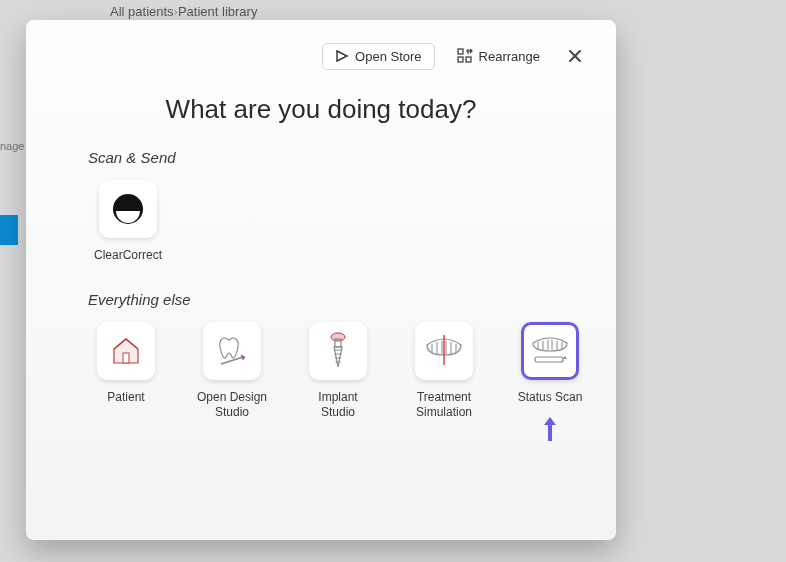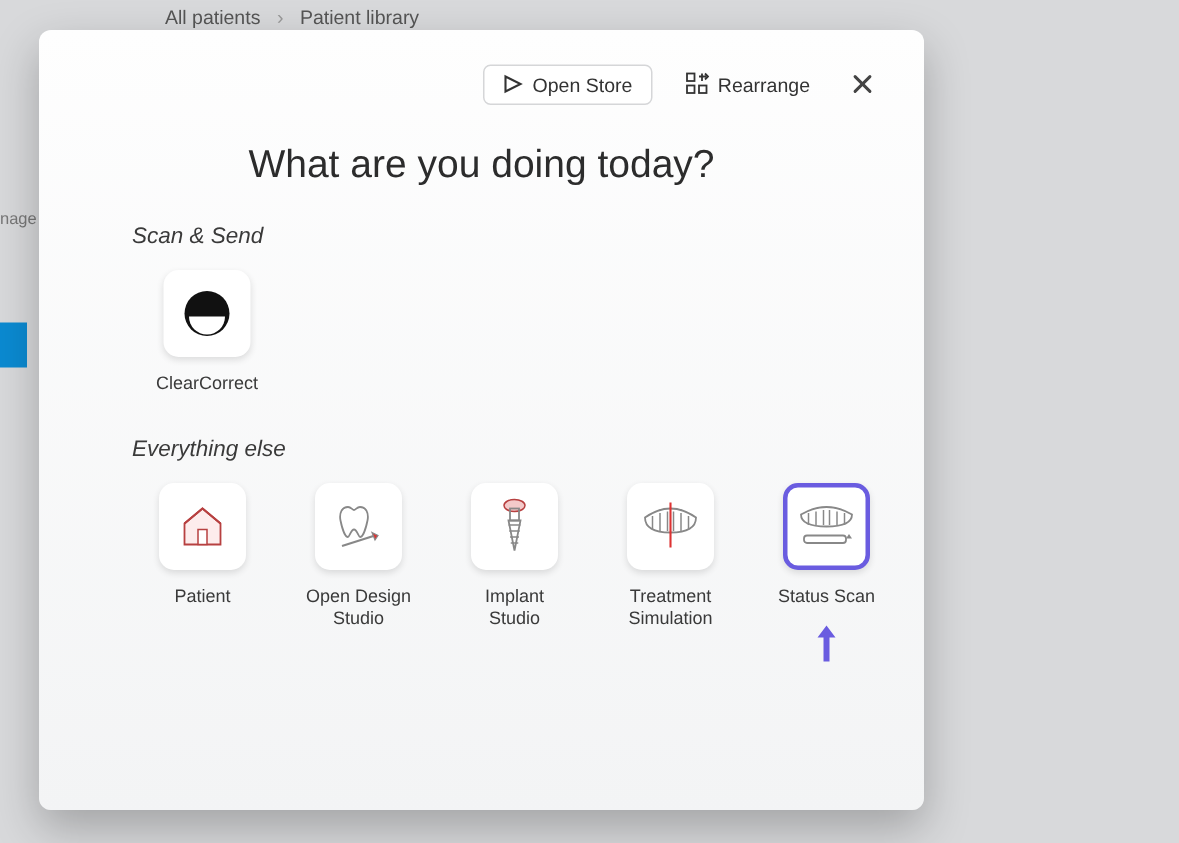--- a/index.html
+++ b/index.html
@@ -11,21 +11,21 @@
     overflow: hidden;
     position: relative;
   }
   .bg-breadcrumb {
     position: absolute;
     top: 4px; left: 110px;
     font-size: 13px;
     color: #555;
     display: flex;
     align-items: center;
-    gap: 11px;
+    gap: 0;
   }
   .bg-breadcrumb .sep { color: #999; }
   .bg-sidebar-blue {
     position: absolute;
     left: 0; top: 215px;
     width: 18px; height: 30px;
     background: #0b8ad1;
   }
   .bg-text {
     position: absolute;
@@ -85,21 +85,21 @@
   }
   .section-title {
     font-size: 15px;
     color: #3a3a3a;
     margin: 8px 0 14px 34px;
     font-style: italic;
   }
   .tiles-row {
     display: flex;
     gap: 56px;
-    margin-left: 44px;
+    margin-left: 34px;
     margin-bottom: 28px;
   }
   .tiles-row.grid6 {
     gap: 30px;
   }
   .tile {
     display: flex;
     flex-direction: column;
     align-items: center;
     width: 80px;

